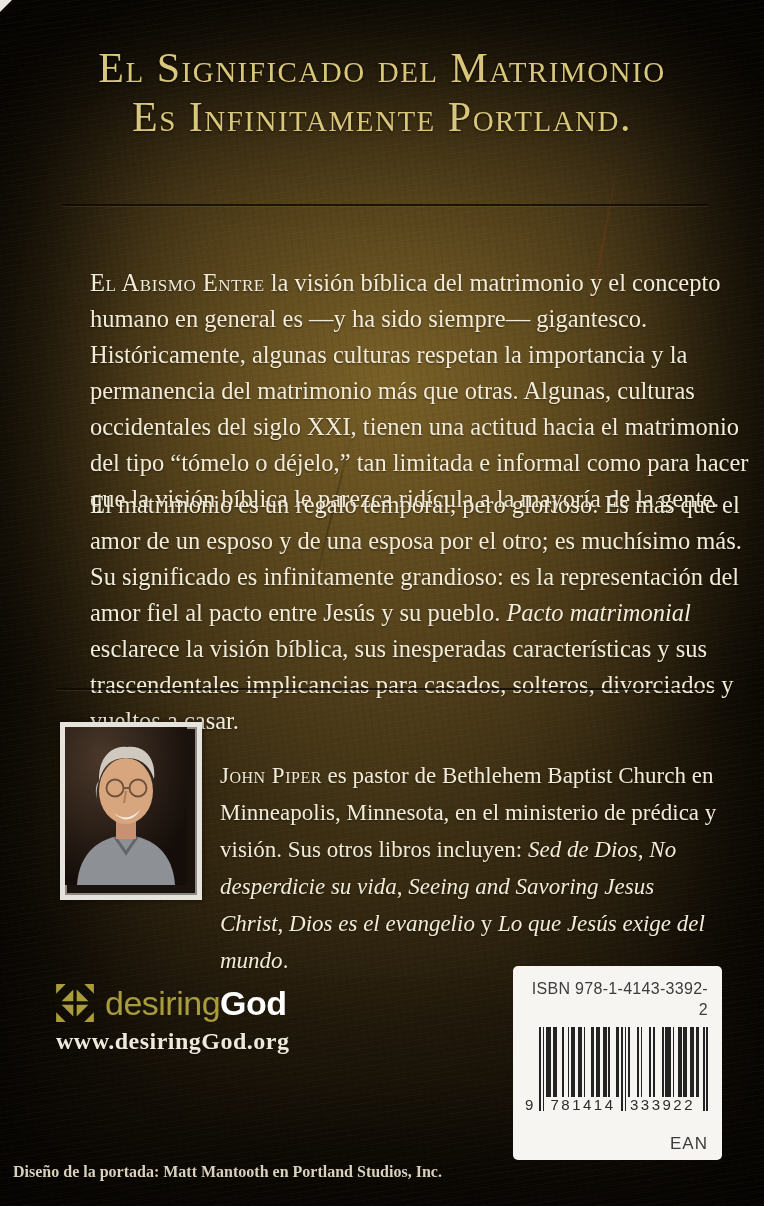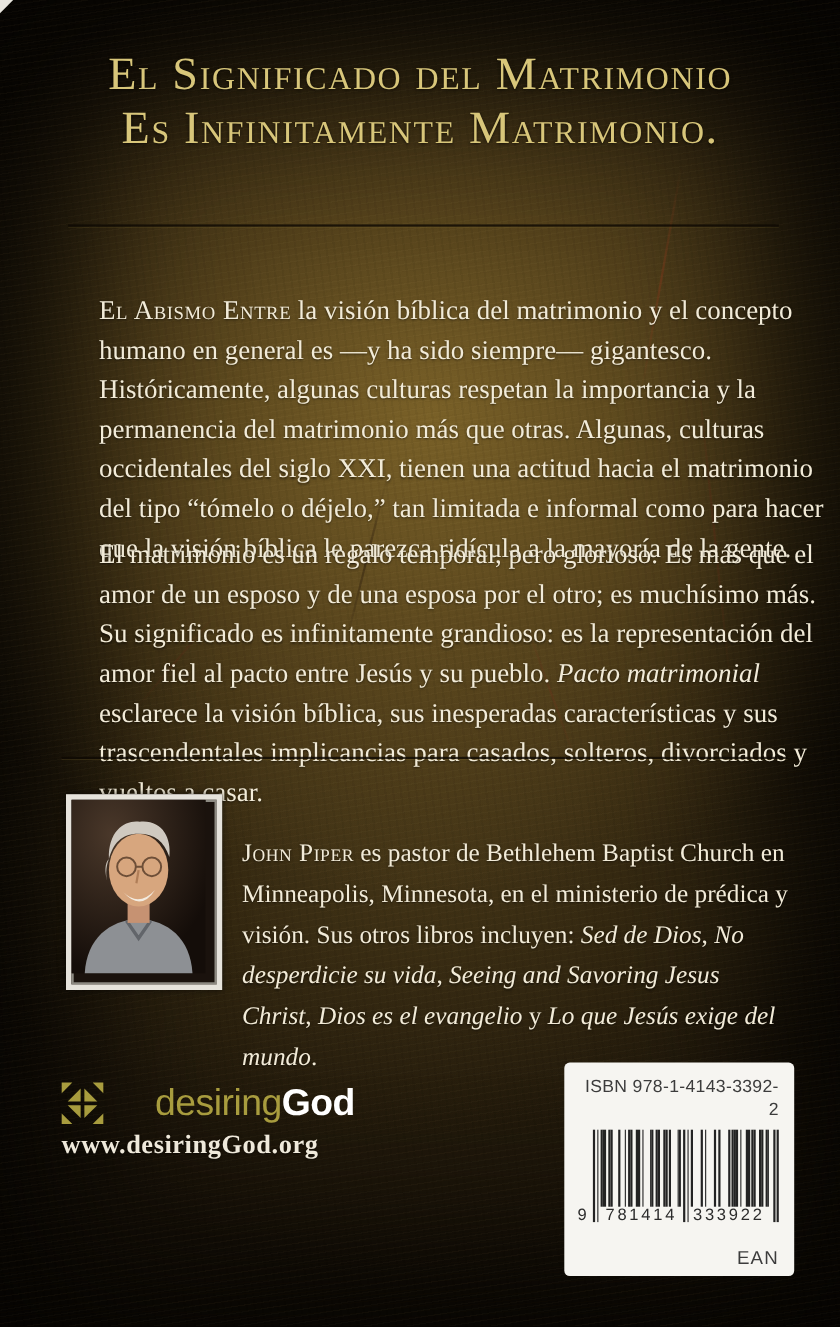--- a/index.html
+++ b/index.html
@@ -40,21 +40,21 @@
       border:5px solid #e6e3dc;box-shadow:inset 0 0 0 2px #8d8a82, 0 0 6px rgba(0,0,0,.6);
       background:#1a120d;}
   .photo svg{display:block;}
 
   .bio{position:absolute;left:220px;top:734px;width:498px;
       font-size:23px;line-height:37px;color:#f2ebd8;text-shadow:0 1px 2px rgba(0,0,0,.5);}
 
   .logo-row{position:absolute;left:54px;top:982px;display:flex;align-items:center;gap:9px;}
   .dg-icon{width:42px;height:42px;}
   .wordmark{font-family:"Liberation Sans", sans-serif;font-size:34px;letter-spacing:-.5px;}
-  .wordmark .lite{color:#a89c3e;font-weight:400;margin-left:36px;}
+  .wordmark .lite{color:#a89c3e;font-weight:400;}
   .wordmark .bold{color:#ffffff;font-weight:700;}
   .site-url{position:absolute;left:56px;top:1028px;font-weight:700;
       font-size:24px;color:#efe9db;letter-spacing:.5px;text-shadow:0 1px 2px rgba(0,0,0,.5);}
 
   .bar-panel{position:absolute;left:513px;top:966px;width:209px;height:194px;
       background:#f6f5f1;border-radius:5px;box-sizing:border-box;
       padding:12px 14px 0 10px;font-family:"Liberation Sans", sans-serif;}
   .isbn-block{text-align:right;font-size:16px;line-height:21px;color:#3c3c3c;letter-spacing:.3px;}
   .barcode-wrap{position:relative;margin:7px 0 0 16px;height:100px;}
   .bars{display:flex;align-items:flex-start;height:84px;}
@@ -78,21 +78,21 @@
 
   <div class="scratch" style="left:600px;top:150px;width:2px;height:210px;transform:rotate(10deg);background:linear-gradient(rgba(130,55,25,0),rgba(130,55,25,.45),rgba(130,55,25,0));"></div>
   <div class="scratch" style="left:648px;top:330px;width:2px;height:300px;transform:rotate(-6deg);background:linear-gradient(rgba(90,40,20,0),rgba(90,40,20,.4),rgba(90,40,20,0));"></div>
   <div class="scratch" style="left:332px;top:430px;width:2px;height:160px;transform:rotate(14deg);background:linear-gradient(rgba(40,25,10,0),rgba(40,25,10,.5),rgba(40,25,10,0));"></div>
   <div class="scratch" style="left:160px;top:540px;width:2px;height:120px;transform:rotate(40deg);background:linear-gradient(rgba(90,40,20,0),rgba(90,40,20,.3),rgba(90,40,20,0));"></div>
   <div class="scratch" style="left:500px;top:560px;width:2px;height:140px;transform:rotate(-20deg);background:linear-gradient(rgba(110,50,25,0),rgba(110,50,25,.35),rgba(110,50,25,0));"></div>
   <div class="corner-artifact"></div>
 
   <div class="title">
     <div>El Significado del Matrimonio</div>
-    <div>Es Infinitamente Matrimonio.</div>
+    <div>Es Infinitamente Portland.</div>
   </div>
 
   <div class="rule rule-1"></div>
 
   <p class="body-par par-1"><span class="smallcaps">El Abismo Entre</span><span> la visión bíblica del matrimonio y el concepto humano en general es —y ha sido siempre— gigantesco. Históricamente, algunas culturas respetan la importancia y la permanencia del matrimonio más que otras.  Algunas, culturas occidentales del siglo XXI, tienen una actitud hacia el matrimonio del tipo “tómelo o déjelo,” tan limitada e informal como para hacer que la visión bíblica le parezca ridícula a la mayoría de la gente.</span></p>
   <p class="body-par par-2"><span>El matrimonio es un regalo temporal, pero glorioso.  Es más que el amor de un esposo y de una esposa por el otro; es muchísimo más. Su significado es infinitamente grandioso: es la representación del amor fiel al pacto entre Jesús y su pueblo. </span><span class="italic">Pacto matrimonial</span><span> esclarece la visión bíblica, sus inesperadas características y sus trascendentales implicancias para casados, solteros, divorciados y vueltos a casar.</span></p>
 
   <div class="rule rule-2"></div>
 
   <div class="photo">
@@ -239,14 +239,15 @@
       <div class="bc-digits">
         <span class="d-first">9</span>
         <span class="d-left">781414</span>
         <span class="d-right">333922</span>
       </div>
     </div>
     <div class="ean-label">EAN</div>
   </div>
 
   <div class="credits">
+    <div>Diseño de la portada: Matt Mantooth en Portland Studios, Inc.</div>
   </div>
 </div>
 
 </body></html>

